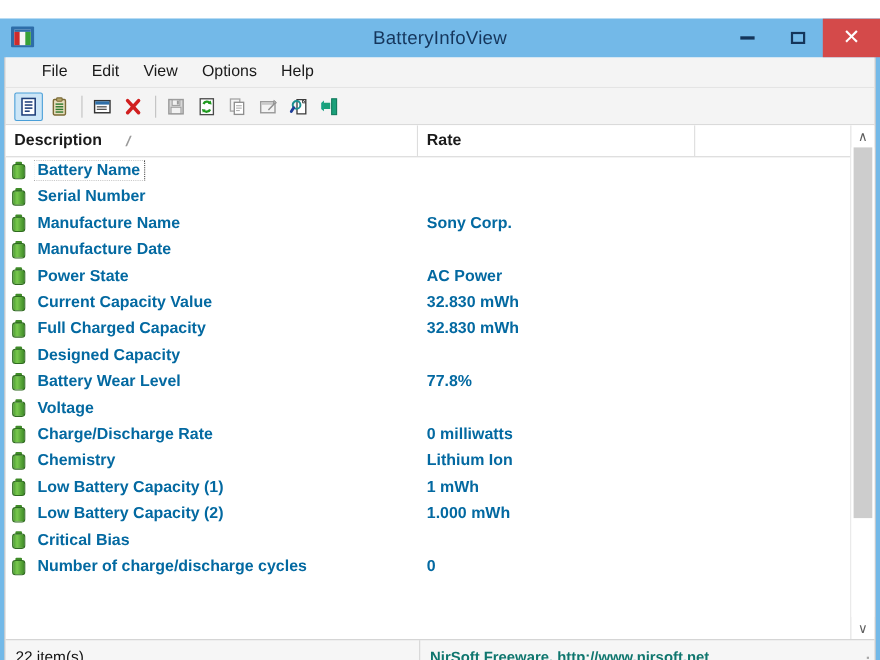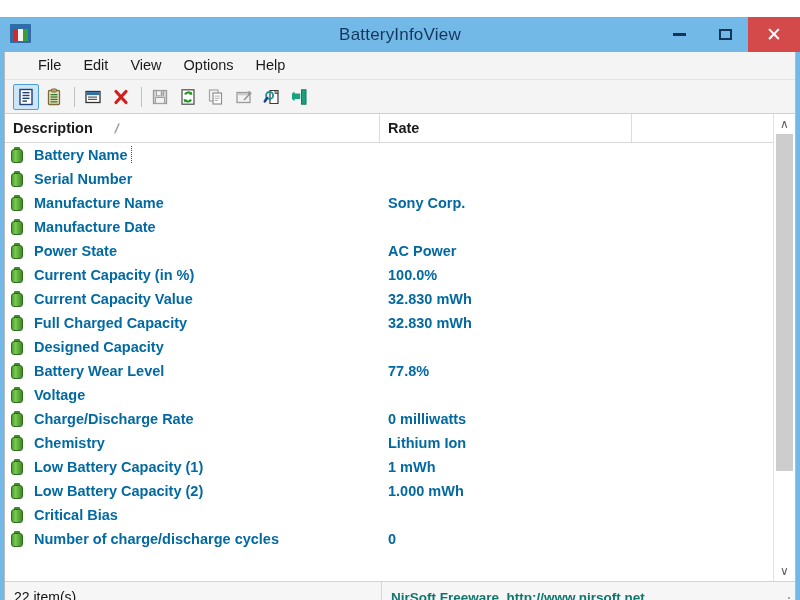--- a/index.html
+++ b/index.html
@@ -550,28 +550,20 @@
                 <span class="batt-body"></span>
               </span>
               <span class="desc"><span class="focusbox">Power State</span></span>
               <span class="val">AC Power</span>
             </div>
             <div class="row">
               <span class="batt-icon">
                 <span class="batt-cap"></span>
                 <span class="batt-body"></span>
               </span>
-              <span class="desc"><span class="focusbox">Current Capacity (in %)</span></span>
-              <span class="val">100.0%</span>
-            </div>
-            <div class="row">
-              <span class="batt-icon">
-                <span class="batt-cap"></span>
-                <span class="batt-body"></span>
-              </span>
               <span class="desc"><span class="focusbox">Current Capacity Value</span></span>
               <span class="val">32.830 mWh</span>
             </div>
             <div class="row">
               <span class="batt-icon">
                 <span class="batt-cap"></span>
                 <span class="batt-body"></span>
               </span>
               <span class="desc"><span class="focusbox">Full Charged Capacity</span></span>
               <span class="val">32.830 mWh</span>

